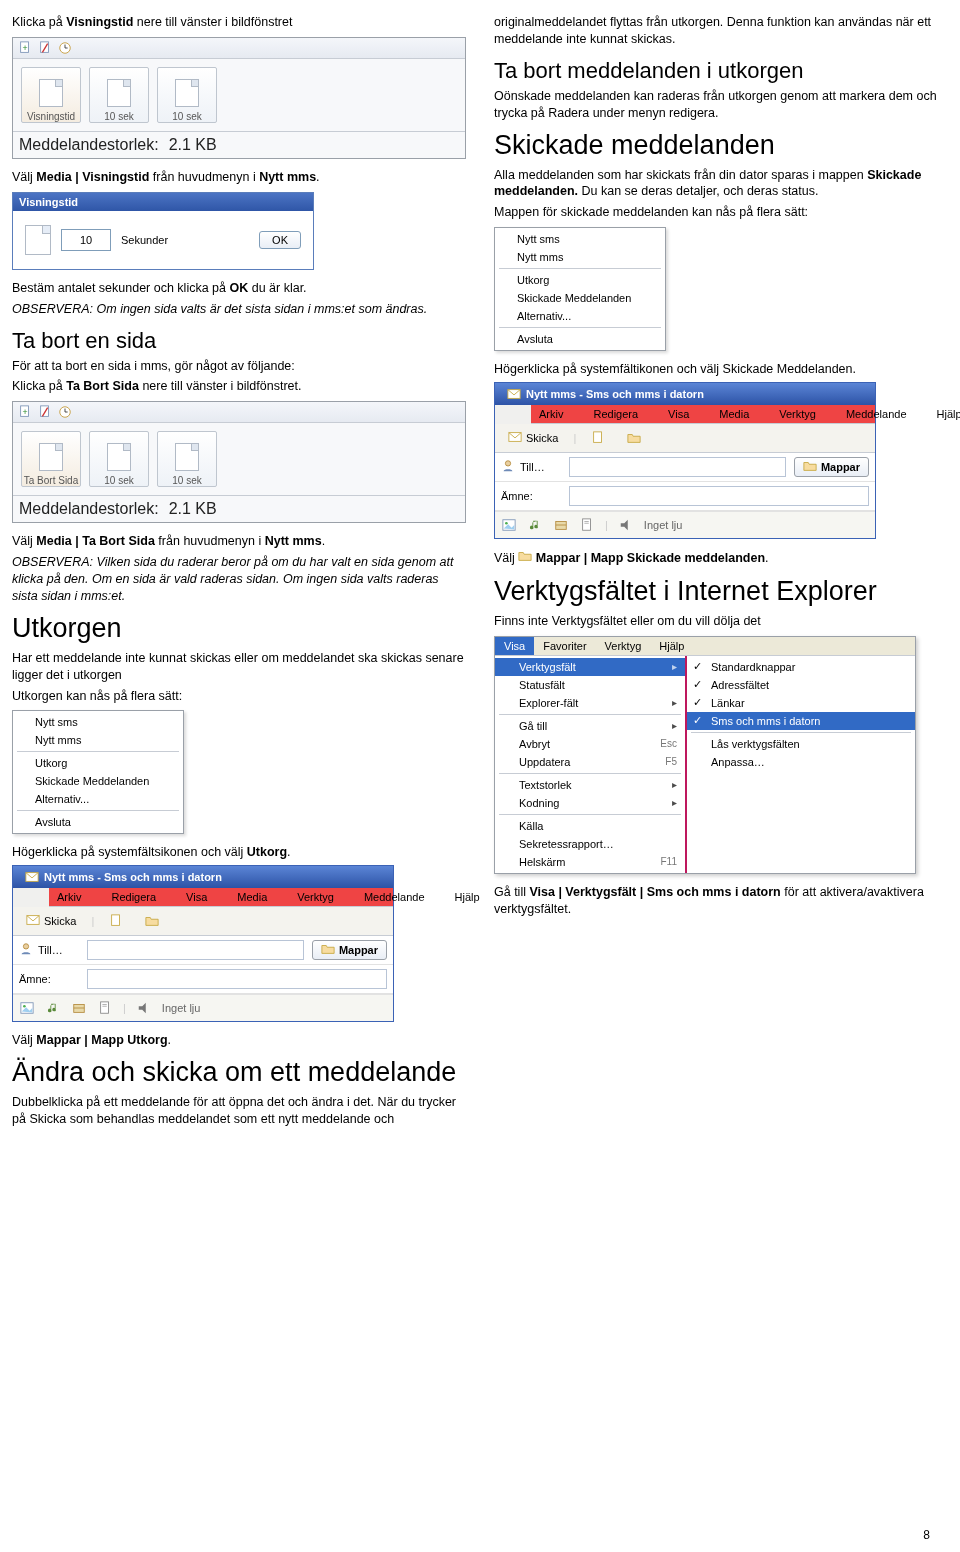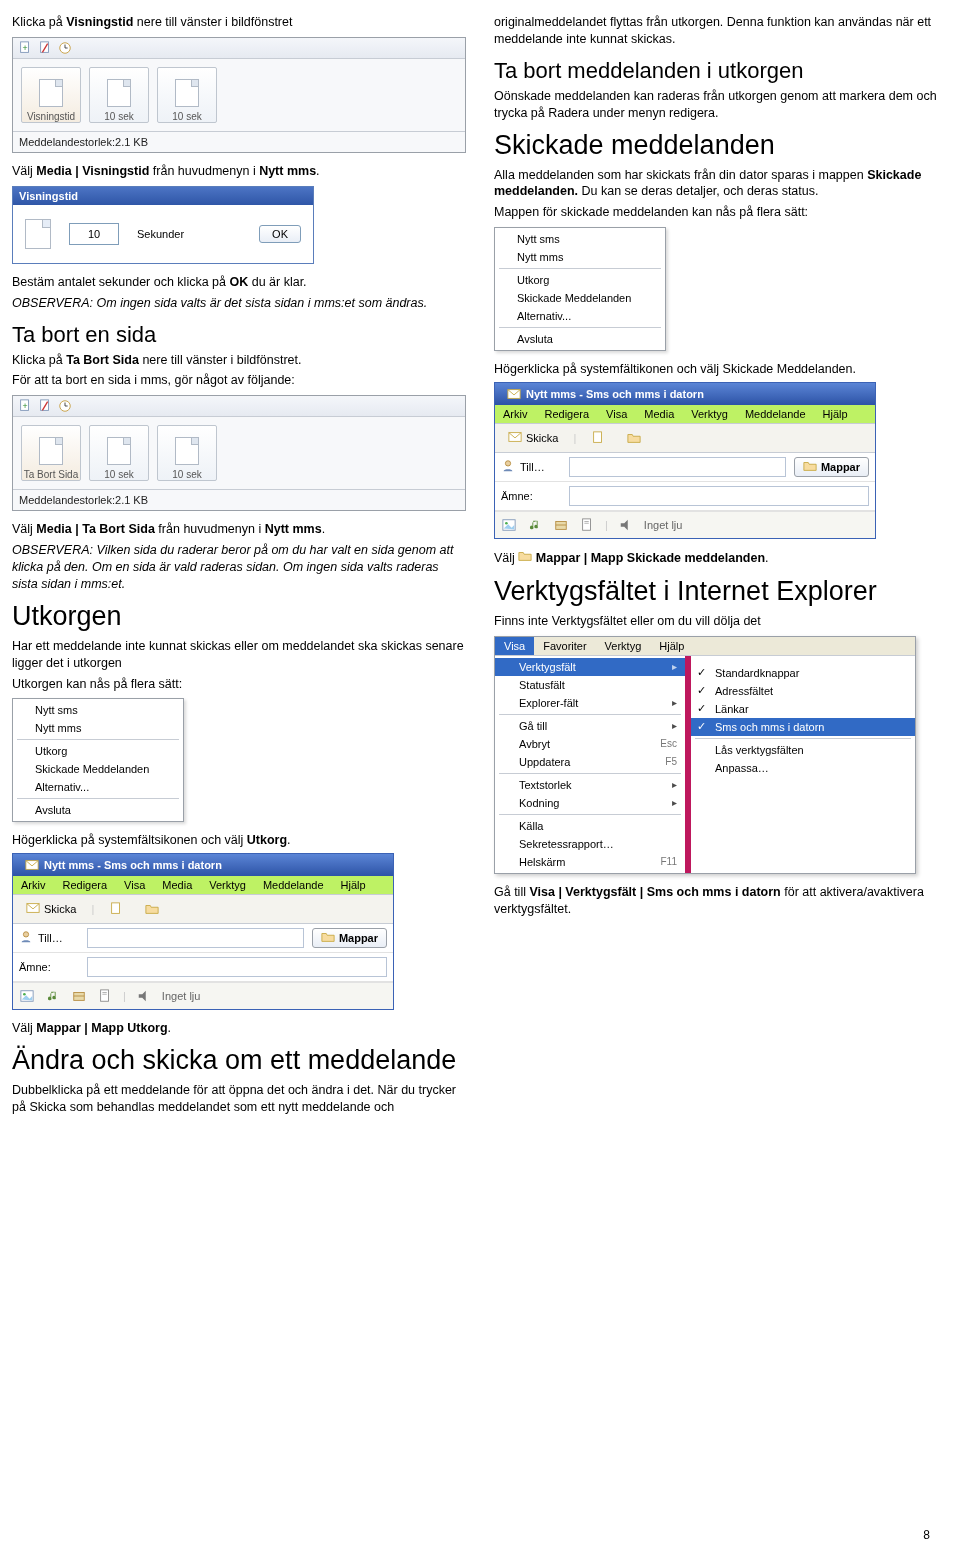--- a/index.html
+++ b/index.html
@@ -47,64 +47,64 @@
     width: 58px; height: 54px; border: 1px solid #bfc6cf;
     background: linear-gradient(#fff,#eef2f7);
     border-radius: 2px;
     position: relative;
     display: flex; flex-direction: column; align-items: center; justify-content: flex-end;
     font-size: 10px; color: #555;
   }
   .thumb .pgico { width: 22px; height: 26px; background: #fff; border: 1px solid #b1bac6; margin-bottom: 4px; position: relative; }
   .thumb .pgico::after { content:""; position:absolute; top:0; right:0; width:6px; height:6px; background:#dfe6ef; border-left:1px solid #b1bac6; border-bottom:1px solid #b1bac6; }
   .thumb.btn { cursor: pointer; background: linear-gradient(#fff,#f4ece0); }
-  .statusbar { border-top: 1px solid #c7ccd4; padding: 4px 6px; font-size: 11px; display: flex; align-items: center; }
+  .statusbar { border-top: 1px solid #c7ccd4; padding: 4px 6px; font-size: 16px; display: flex; gap: 10px; align-items: center; }
 
   
   .dlg { border: 1px solid #5a7dbb; background:#fff; width: 300px; font-size:11px; }
   .dlg-title { background: linear-gradient(#4c74c4,#2f56a7); color:#fff; padding:3px 6px; font-weight:bold; }
-  .dlg-body { padding: 14px 12px; display:flex; align-items:center; gap:18px; }
+  .dlg-body { padding: 14px 12px; display:flex; align-items:center; gap:10px; }
   .dlg-body input { width: 44px; height:18px; border:1px solid #7f9db9; text-align:center; font-size:11px; }
   .dlg-body .btn {
     border:1px solid #7f9db9; background: linear-gradient(#fff,#e9eef6);
     padding:2px 12px; border-radius:3px; font-size:11px;
   }
   .pageico { width:24px; height:28px; background:#fff; border:1px solid #b1bac6; position:relative; }
   .pageico::after { content:""; position:absolute; top:0; right:0; width:7px; height:7px; background:#e6edf7; border-left:1px solid #b1bac6; border-bottom:1px solid #b1bac6;}
 
   
   .ctxmenu { background:#fff; border:1px solid #9aa0a8; width: 170px; font-size:11px; box-shadow:2px 2px 3px rgba(0,0,0,0.15); padding:2px 0;}
   .ctxmenu .row { padding: 3px 10px 3px 22px; }
   .ctxmenu .sep { height:1px; background:#c7ccd4; margin:2px 4px;}
 
   
   .win { border:1px solid #3b62b5; width: 380px; font-size:11px; background:#f0f0ee; }
   .win-title { background: linear-gradient(#5b85d6,#2d53a6); color:#fff; padding:4px 12px; font-weight:bold; display:flex; align-items:center; gap:5px; }
   .winico { width:14px; height:14px; }
-  .menubar { display:flex; gap:1px; border-bottom:1px solid #c7ccd4; background:#bef264; }
+  .menubar { display:flex; gap:14px; border-bottom:1px solid #c7ccd4; background:#ef4444;margin-left:36px; }
   .menubar .m { padding:3px 8px; color:#000; }
   .toolbar { display:flex; align-items:center; gap:8px; padding:4px 6px; background:#f4f3ee; border-bottom:1px solid #c7ccd4; }
   .tbtn { display:flex; align-items:center; gap:4px; padding:1px 6px; border:1px solid transparent; border-radius:2px; }
   .formrow { display:flex; align-items:center; gap:8px; padding:4px 6px; background:#fff; border-bottom:1px solid #e2e2e2;}
   .formrow .lbl { display:flex; align-items:center; gap:5px; min-width:60px; }
   .txtfield { flex:1; height:18px; border:1px solid #b8c4d6; background:#fff; }
   .mapparbtn { border:1px solid #9aa0a8; background:linear-gradient(#fff,#e9eef6); padding:1px 8px; border-radius:3px; display:flex; align-items:center; gap:4px;font-weight:bold; }
   .attbar { display:flex; align-items:center; gap:10px; padding:5px 6px; background:#f6f6f2; border-top:1px solid #e2e2e2;}
   .attbar .aico { width:16px; height:16px; display:flex; align-items:center; justify-content:center; }
   .inget { color:#666; }
   .folderico svg, .mailico svg, .personico svg, .picico svg, .noteico svg, .boxico svg, .speakico svg, .docico svg { width:14px; height:14px; }
 
   
   .iemenu { border:1px solid #9aa0a8; width:420px; font-size:11px; background:#fff; box-shadow:2px 2px 4px rgba(0,0,0,0.2);}
   .iebar { background:#ece9d8; border-bottom:1px solid #c7ccd4; display:flex;}
   .iebar .m { padding:3px 9px; }
   .iebar .m.sel { background:#316ac5; color:#fff; }
   .iedrop { display:flex; }
   .iedrop .left { flex:0 0 190px; background:#fff; padding:2px 0;}
-  .iedrop .right { flex:1; background:#fff; border-left:6px solid #be185d; padding:8px 0;}
+  .iedrop .right { flex:1; background:#fff; border-left:2px solid #be185d; padding:2px 0;}
   .irow { padding:3px 8px 3px 24px; display:flex; justify-content:space-between; align-items:center; position:relative;}
   .irow.sel { background:#316ac5; color:#fff; }
   .irow .kb { color:#777; font-size:10px; }
   .isep { height:1px; background:#c7ccd4; margin:2px 4px;}
   .chk::before { content:"✓"; position:absolute; left:6px; font-size:11px; }
   .chk.sel::before { color:#fff; }
   .arrow::after { content:"▸"; font-size:10px; margin-left:6px; opacity:.7;}
 
   .pagenum { position: absolute; bottom: 8px; right: 18px; font-size: 12px; }
   .pagewrap { position: relative; width: 100%; min-height: 1540px; }
@@ -177,24 +177,24 @@
     <span class="btn">OK</span>
   </div>
 </div>
 
 <p>
   <span>Bestäm antalet sekunder och klicka på </span><b>OK</b><span> du är klar.</span>
 </p>
 <p class="em">OBSERVERA: Om ingen sida valts är det sista sidan i mms:et som ändras.</p>
 
 <h2>Ta bort en sida</h2>
+<p>För att ta bort en sida i mms, gör något av följande:</p>
 <p>
   <span>Klicka på </span><b>Ta Bort Sida</b><span> nere till vänster i bildfönstret.</span>
 </p>
-<p>För att ta bort en sida i mms, gör något av följande:</p>
 
 <div class="fig">
  <div class="hdrbar">
    <span class="icon">
               <svg viewBox="0 0 16 16">
                 <rect x="3" y="1" width="9" height="12" fill="#fff" stroke="#7e95b7"></rect>
                 <text x="5" y="11" font-size="10" fill="#2a8a2a">+</text>
               </svg>
             </span>
    <span class="icon">

